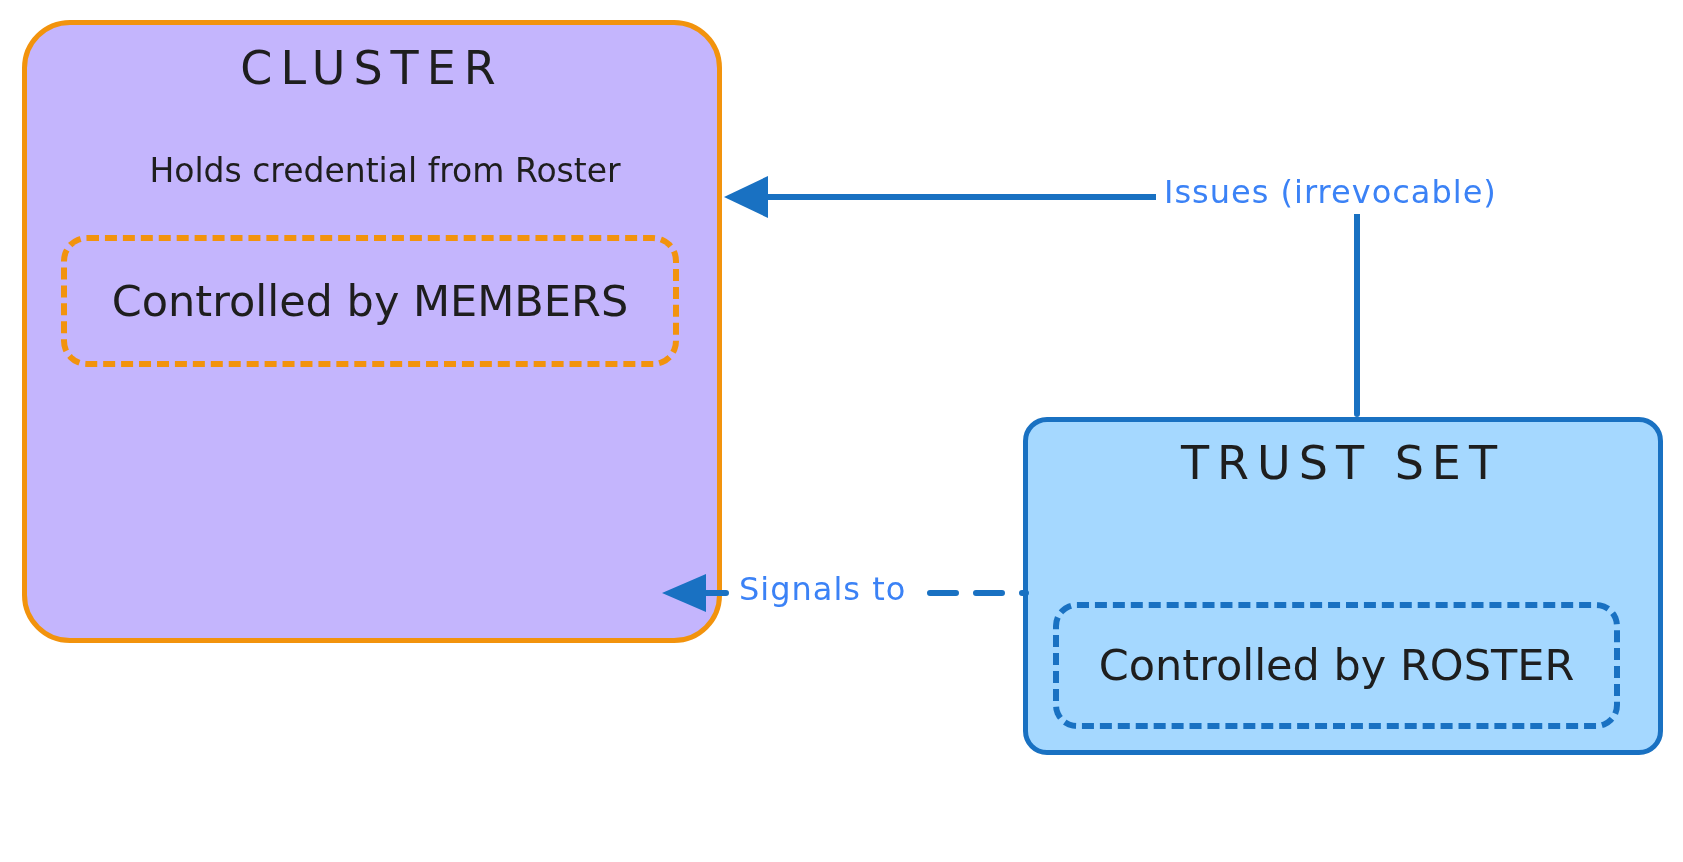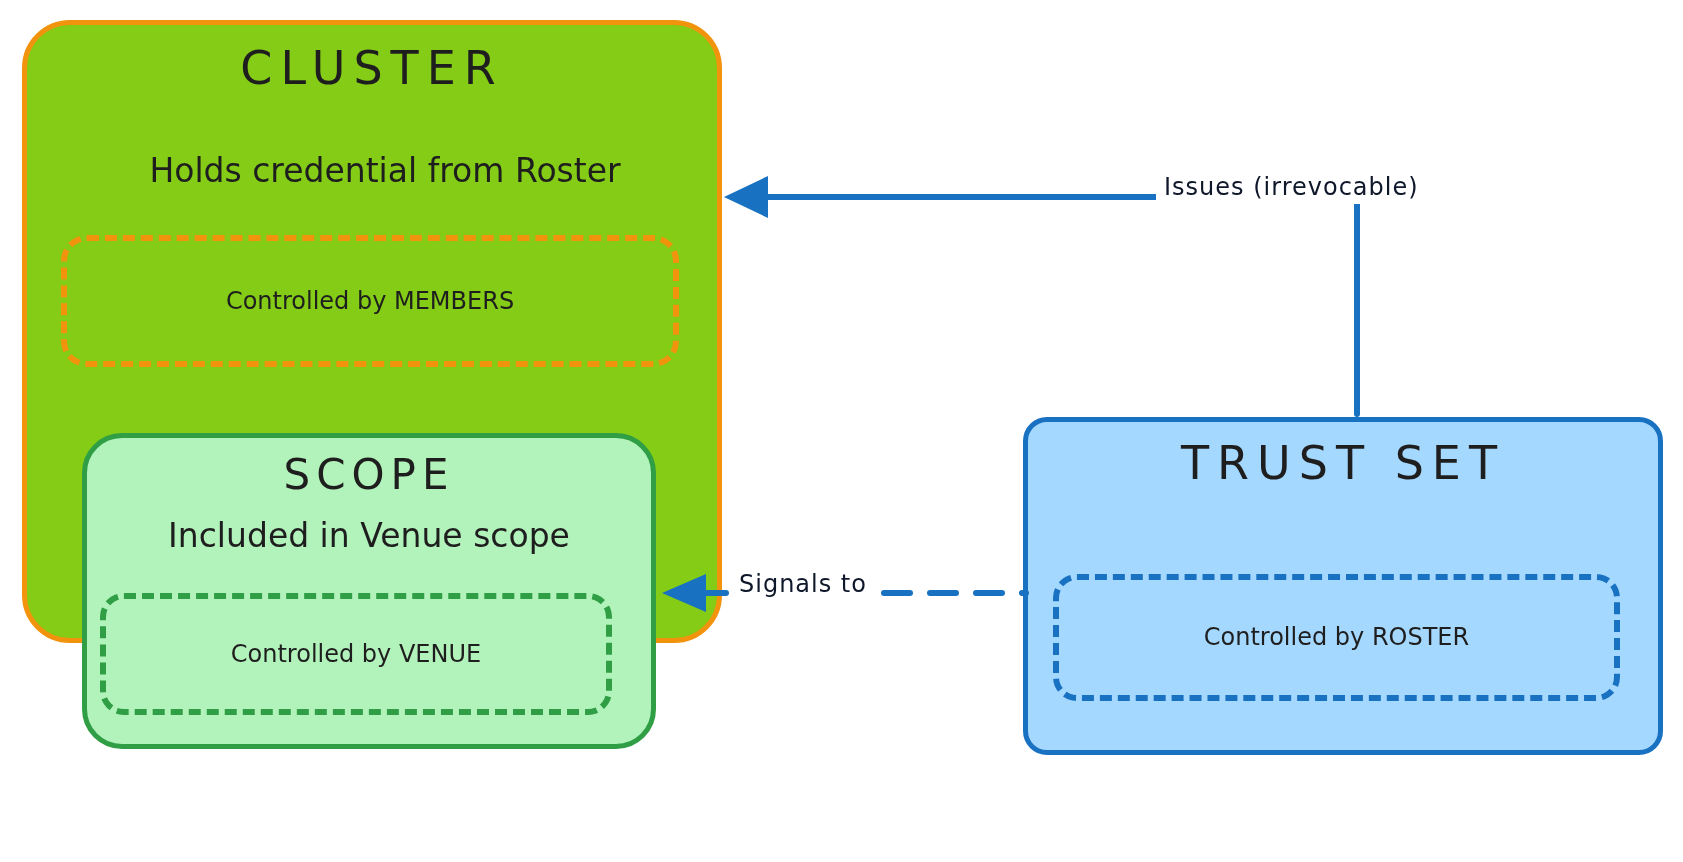--- a/index.html
+++ b/index.html
@@ -5,88 +5,81 @@
   html,body{margin:0;padding:0;background:#ffffff;}
   .canvas{
     position:relative;width:1683px;height:862px;background:#ffffff;
     font-family:"DejaVu Sans",sans-serif;color:#1E1E1E;overflow:hidden;
   }
   .box{position:absolute;box-sizing:border-box;}
 
   
   .cluster{
     left:22px;top:20px;width:700px;height:623px;
-    background:#84cc16;border:5px solid #F2930D;border-radius:48px;z-index:1;
+    background:#c4b5fd;border:5px solid #F2930D;border-radius:48px;z-index:1;
   }
   .box-title{position:absolute;left:0;right:0;text-align:center;white-space:nowrap;}
   .title-lg{font-size:46px;letter-spacing:8px;}
   .title-md{font-size:42px;letter-spacing:6px;}
   .box-sub{position:absolute;left:0;right:0;text-align:center;font-size:33px;white-space:nowrap;}
 
   .cluster-title{top:16px;}
   .cluster-sub{top:126px;padding-left:26px;}
 
   .dashed{
     position:absolute;box-sizing:border-box;display:flex;flex-direction:column;
     align-items:center;justify-content:center;text-align:left;
-    font-size:24px;line-height:49px;white-space:nowrap;gap:30px;
+    font-size:43px;line-height:49px;white-space:nowrap;gap:30px;
   }
   .dash-orange{left:34px;top:210px;width:618px;height:132px;border:6px dashed #F2930D;border-radius:26px;}
 
   
   .scope{
     left:55px;top:408px;width:574px;height:316px;
     background:#B2F2BB;border:5px solid #2F9E44;border-radius:40px;
   }
   .scope-title{top:12px;}
   .scope-sub{top:78px;}
   .dash-green{left:13px;top:155px;width:512px;height:122px;border:6px dashed #2F9E44;border-radius:24px;}
 
   
   .trust{
     left:1023px;top:417px;width:640px;height:338px;
     background:#A5D8FF;border:5px solid #1971C2;border-radius:24px;z-index:1;
   }
   .trust-title{top:14px;}
   .trust-sub{top:96px;}
-  .dash-blue{left:25px;top:152px;width:567px;height:127px;border:6px dashed #1971C2;border-radius:24px;}
+  .dash-blue{left:25px;top:180px;width:567px;height:127px;border:6px dashed #1971C2;border-radius:24px;}
 
   
   .overlay{position:absolute;left:0;top:0;width:1683px;height:862px;z-index:5;pointer-events:none;}
   .solid-line{fill:none;stroke:#1971C2;stroke-width:6;stroke-linecap:round;}
   .dash-line{fill:none;stroke:#1971C2;stroke-width:6;stroke-linecap:round;stroke-dasharray:26 20;}
   .head{fill:#1971C2;stroke:none;}
 
   .arrow-label{
-    position:absolute;z-index:6;background:#ffffff;color:#0f172a;
-    font-size:24px;white-space:nowrap;padding:3px 8px;letter-spacing:1px;
+    position:absolute;z-index:6;background:#ffffff;color:#3b82f6;
+    font-size:32px;white-space:nowrap;padding:3px 8px;letter-spacing:1px;
   }
   .issues-label{left:1156px;top:170px;}
   .signals-label{left:731px;top:567px;}
 </style>
 </head>
 <body>
 
 <div class="canvas">
 
   <div class="box cluster">
     <div class="box-title title-lg cluster-title">CLUSTER</div>
     <div class="box-sub cluster-sub">Holds credential from Roster</div>
 
     <div class="dashed dash-orange">
       <div>Controlled by MEMBERS</div>
     </div>
 
-    <div class="box scope">
-      <div class="box-title title-md scope-title">SCOPE</div>
-      <div class="box-sub scope-sub">Included in Venue scope</div>
-      <div class="dashed dash-green">
-        <div>Controlled by VENUE</div>
-      </div>
-    </div>
   </div>
 
   <div class="box trust">
     <div class="box-title title-lg trust-title">TRUST SET</div>
     <div class="dashed dash-blue">
       <div>Controlled by ROSTER</div>
     </div>
   </div>
 
   <svg class="overlay" viewBox="0 0 1683 862" xmlns="http://www.w3.org/2000/svg">

